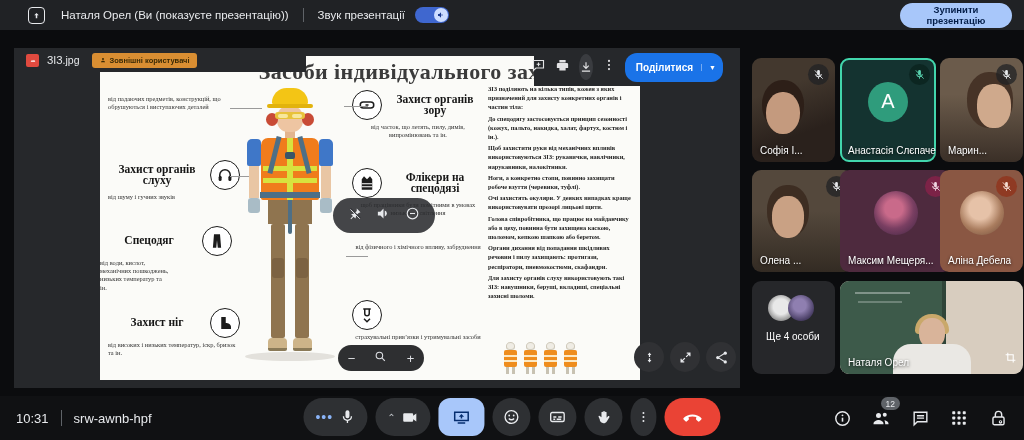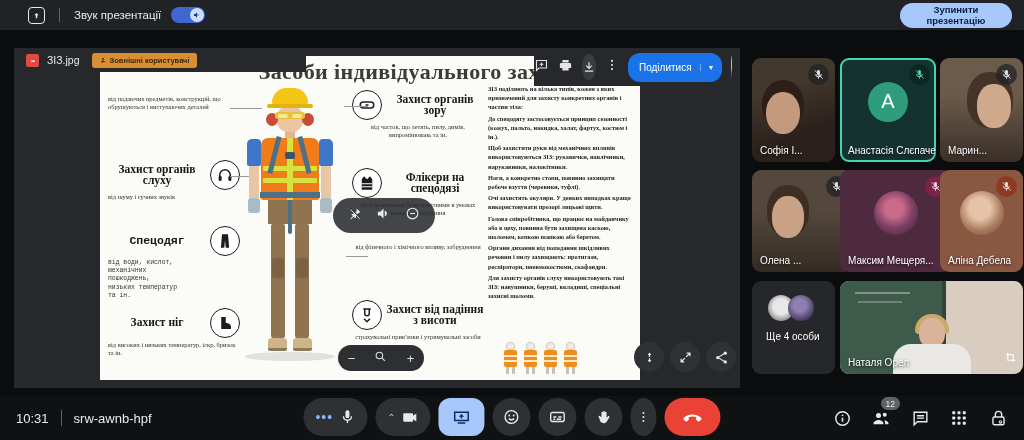--- a/index.html
+++ b/index.html
@@ -79,21 +79,21 @@
   .wk-boot { left:32px; top:252px; width:19px; height:13px; background:#cdb489; border-radius:4px 4px 2px 2px; border-bottom:3px solid #8a7a58; }
   .wk-boot2 { left:57px; top:252px; width:19px; height:13px; background:#cdb489; border-radius:4px 4px 2px 2px; border-bottom:3px solid #8a7a58; }
 
   
   #chip { position:absolute; left:0; top:0; width:292px; height:24px; background:#26282b; display:flex; align-items:center; color:#e8eaed; }
   .fileicon { width:13px; height:13px; background:#e04a3f; border-radius:2px; margin-left:12px; display:flex; align-items:center; justify-content:center; }
   #chip .fname { font-size:10.5px; margin-left:8px; }
   .obadge { margin-left:12px; background:var(--badge-orange,#d98e32); color:#3a2a05; font-size:7.5px; font-weight:700; padding:3px 7px; border-radius:3px; display:flex; align-items:center; gap:3px; }
   #dtoolbar { position:absolute; right:0; top:0; width:206px; height:38px; background:#26282b; display:flex; align-items:center; justify-content:flex-end; gap:9px; padding-right:8px; color:#e3e3e5; }
   .dl-circle { width:26px; height:26px; border-radius:50%; background:#3a3c40; display:flex; align-items:center; justify-content:center; }
-  .share-btn { height:29px; background:var(--primary-blue,#1a73e8); border-radius:12px; color:#fff; font-size:10px; font-weight:400; display:flex; align-items:center; }
+  .share-btn { height:29px; background:var(--primary-blue,#1a73e8); border-radius:12px; color:#fff; font-size:10px; font-weight:700; display:flex; align-items:center; }
   .share-btn .lbl { padding:0 8px 0 11px; }
   .share-btn .caret { border-left:1px solid rgba(255,255,255,.4); padding:0 7px; font-size:7px; }
   .tb-avatar { width:23px; height:23px; border-radius:50%; background:radial-gradient(circle at 35% 30%, #d7b08c 0 35%, #7d5a48 60%, #4c3a34); }
 
   
   #pin-pill { position:absolute; left:319px; top:150px; width:102px; height:35px; border-radius:18px; background:rgba(42,43,47,.88); display:flex; align-items:center; justify-content:space-around; color:#e8eaed; padding:0 8px; }
   #zoom-pill { position:absolute; left:324px; top:297px; width:86px; height:26px; border-radius:14px; background:rgba(28,29,32,.92); display:flex; align-items:center; justify-content:space-around; color:#dfe1e5; font-size:13px; }
   #doc-fabs { position:absolute; right:4px; bottom:16px; display:flex; gap:6px; }
   .fab { width:30px; height:30px; border-radius:50%; background:#303134; display:flex; align-items:center; justify-content:center; color:#e8eaed; }
 
@@ -147,20 +147,21 @@
 </style>
 </head>
 <body>
 
 <div id="topbar">
   <div class="present-box">
     <svg width="9" height="9" viewBox="0 0 24 24">
         <path fill="#e8eaed" d="M12 5l6 6h-4v8h-4v-8H6z"></path>
       </svg>
   </div>
+  <div class="ptext">Наталя Орел (Ви (показуєте презентацію))</div>
   <div class="vdiv"></div>
   <div class="ptext" style="margin-left:0">Звук презентації</div>
   <div class="toggle">
     <div class="knob">
       <svg width="8" height="8" viewBox="0 0 24 24">
           <path fill="#1b3a8f" d="M3 9v6h4l5 5V4L7 9H3zm13.5 3a4.5 4.5 0 0 0-2.5-4v8a4.5 4.5 0 0 0 2.5-4z"></path>
         </svg>
     </div>
   </div>
   <div class="stop-btn">Зупинити презентацію</div>
@@ -180,21 +181,21 @@
           <div class="ppe-circle">
             <svg width="18" height="18" viewBox="0 0 24 24">
                 <path fill="none" stroke="currentColor" stroke-width="2" d="M5 15v-3a7 7 0 0 1 14 0v3"></path>
                 <rect x="3.5" y="13" width="4" height="7" rx="2" fill="currentColor"></rect>
                 <rect x="16.5" y="13" width="4" height="7" rx="2" fill="currentColor"></rect>
               </svg>
           </div>
         </div>
         <div class="ppe-desc">від шуму і гучних звуків</div>
       </div>
-      <div class="ppe-item" style="left:8px; top:170px;font-family:Liberation Mono, monospace;">
+      <div class="ppe-item" style="left:0; top:170px;">
         <div class="ppe-row">
           <div class="ppe-head">Спецодяг</div>
           <div class="ppe-circle">
             <svg width="18" height="18" viewBox="0 0 24 24">
                 <path fill="currentColor" d="M8 3h8l1.5 18h-4.5L12 11l-1 10H6.5z"></path>
               </svg>
           </div>
         </div>
         <div class="ppe-desc" style="width:70px">від води, кислот, механічних пошкоджень, низьких температур та ін.</div>
       </div>
@@ -239,21 +240,20 @@
       <div class="ppe-item" style="left:252px; top:184px;">
         <div class="ppe-desc">від фізичного і хімічного впливу, забруднення</div>
       </div>
       <div class="ppe-item" style="left:252px; top:244px;">
         <div class="ppe-row">
           <div class="ppe-circle">
             <svg width="18" height="18" viewBox="0 0 24 24">
                 <path fill="none" stroke="currentColor" stroke-width="2" d="M7 4h10M9 4v6a3 3 0 0 0 6 0V4M8 17l4 4 4-4"></path>
               </svg>
           </div>
-          <div class="ppe-head">Захист від падіння з висоти</div>
         </div>
         <div class="ppe-desc">страхувальні прив’язки і утримувальні засоби</div>
       </div>
     </div>
 
     <div class="conn" style="left:130px; top:52px; width:32px;"></div>
     <div class="conn" style="left:130px; top:120px; width:28px;"></div>
     <div class="conn" style="left:244px; top:50px; width:24px;"></div>
     <div class="conn" style="left:246px; top:200px; width:22px;"></div>
 

